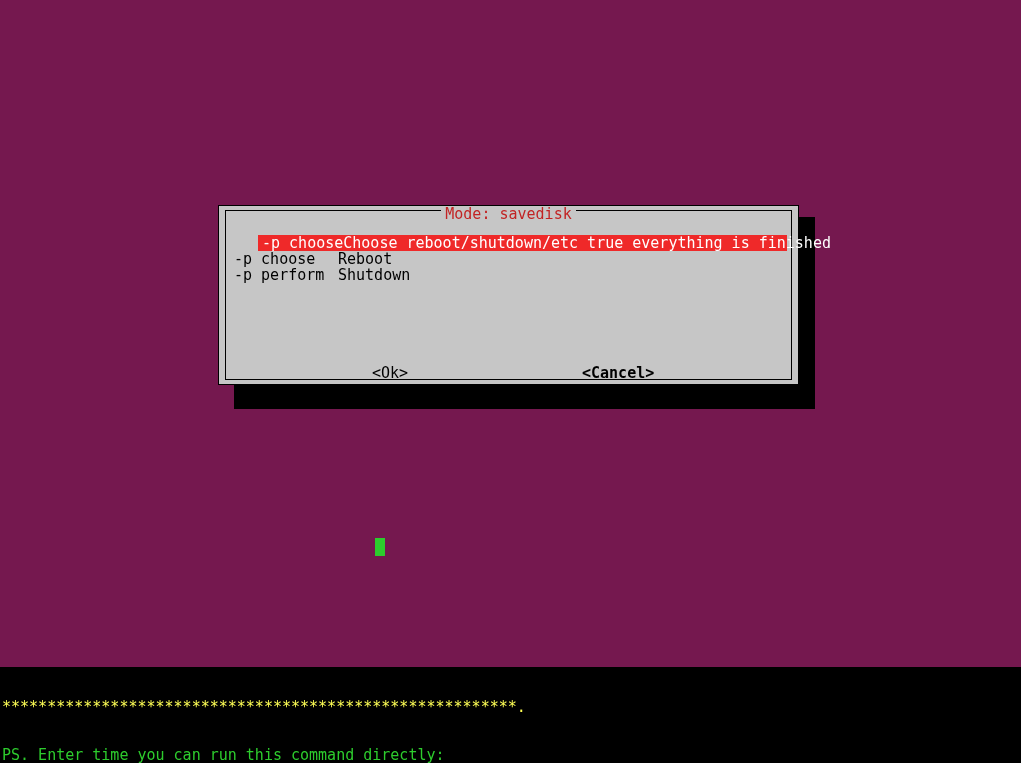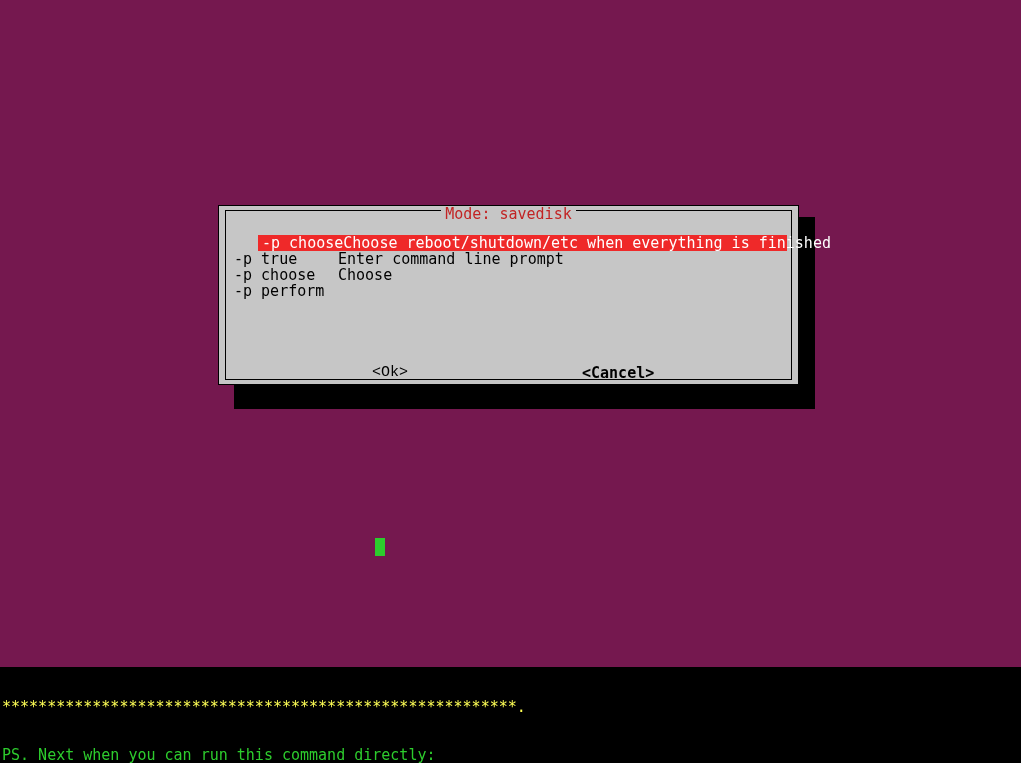--- a/index.html
+++ b/index.html
@@ -90,21 +90,21 @@
   .dialog-buttons {
     position: absolute;
     left: 0; right: 0;
     bottom: 14px;
     color: #000;
   }
   .btn {
     position: absolute;
     white-space: pre;
   }
-  .btn-ok { left: 146px; font-family: Liberation Mono, monospace; }
+  .btn-ok { left: 146px; }
   .btn-cancel { left: 356px; font-weight: bold; }
 
   
   .cursor {
     position: absolute;
     left: 375px;
     top: 538px;
     width: 10px;
     height: 18px;
     background: #2dcc2d;
@@ -137,50 +137,47 @@
 
         <div class="dialog-title-wrap">
           <span class="dialog-title">Mode: savedisk</span>
         </div>
 
         <div class="dialog-body">
 
           <div class="options">
             <div class="option selected">
               <span class="opt-flag">-p choose</span>
-              <span class="opt-desc">Choose reboot/shutdown/etc when everything is finished</span>
-            </div>
-            <div class="option">
-              <span class="opt-flag">-p true</span>
-              <span class="opt-desc">Enter command line prompt</span>
+              <span class="opt-desc">Choose reboot/shutdown/etc true everything is finished</span>
             </div>
             <div class="option">
               <span class="opt-flag">-p choose</span>
-              <span class="opt-desc">Choose</span>
+              <span class="opt-desc">Reboot</span>
             </div>
             <div class="option">
               <span class="opt-flag">-p perform</span>
+              <span class="opt-desc">Shutdown</span>
             </div>
           </div>
         </div>
 
         <div class="dialog-buttons">
           <span class="btn btn-ok">&lt;Ok&gt;</span>
           <span class="btn btn-cancel">&lt;Cancel&gt;</span>
         </div>
 
       </div>
     </div>
 
     <div class="cursor"></div>
 
   </div>
 
   <div class="terminal">
     <div class="yellow">*********************************************************.</div>
-    <div>PS. Next when you can run this command directly:</div>
+    <div>PS. Enter time you can run this command directly:</div>
     
     
     
     
   </div>
 
 </div>
 
 </body></html>

